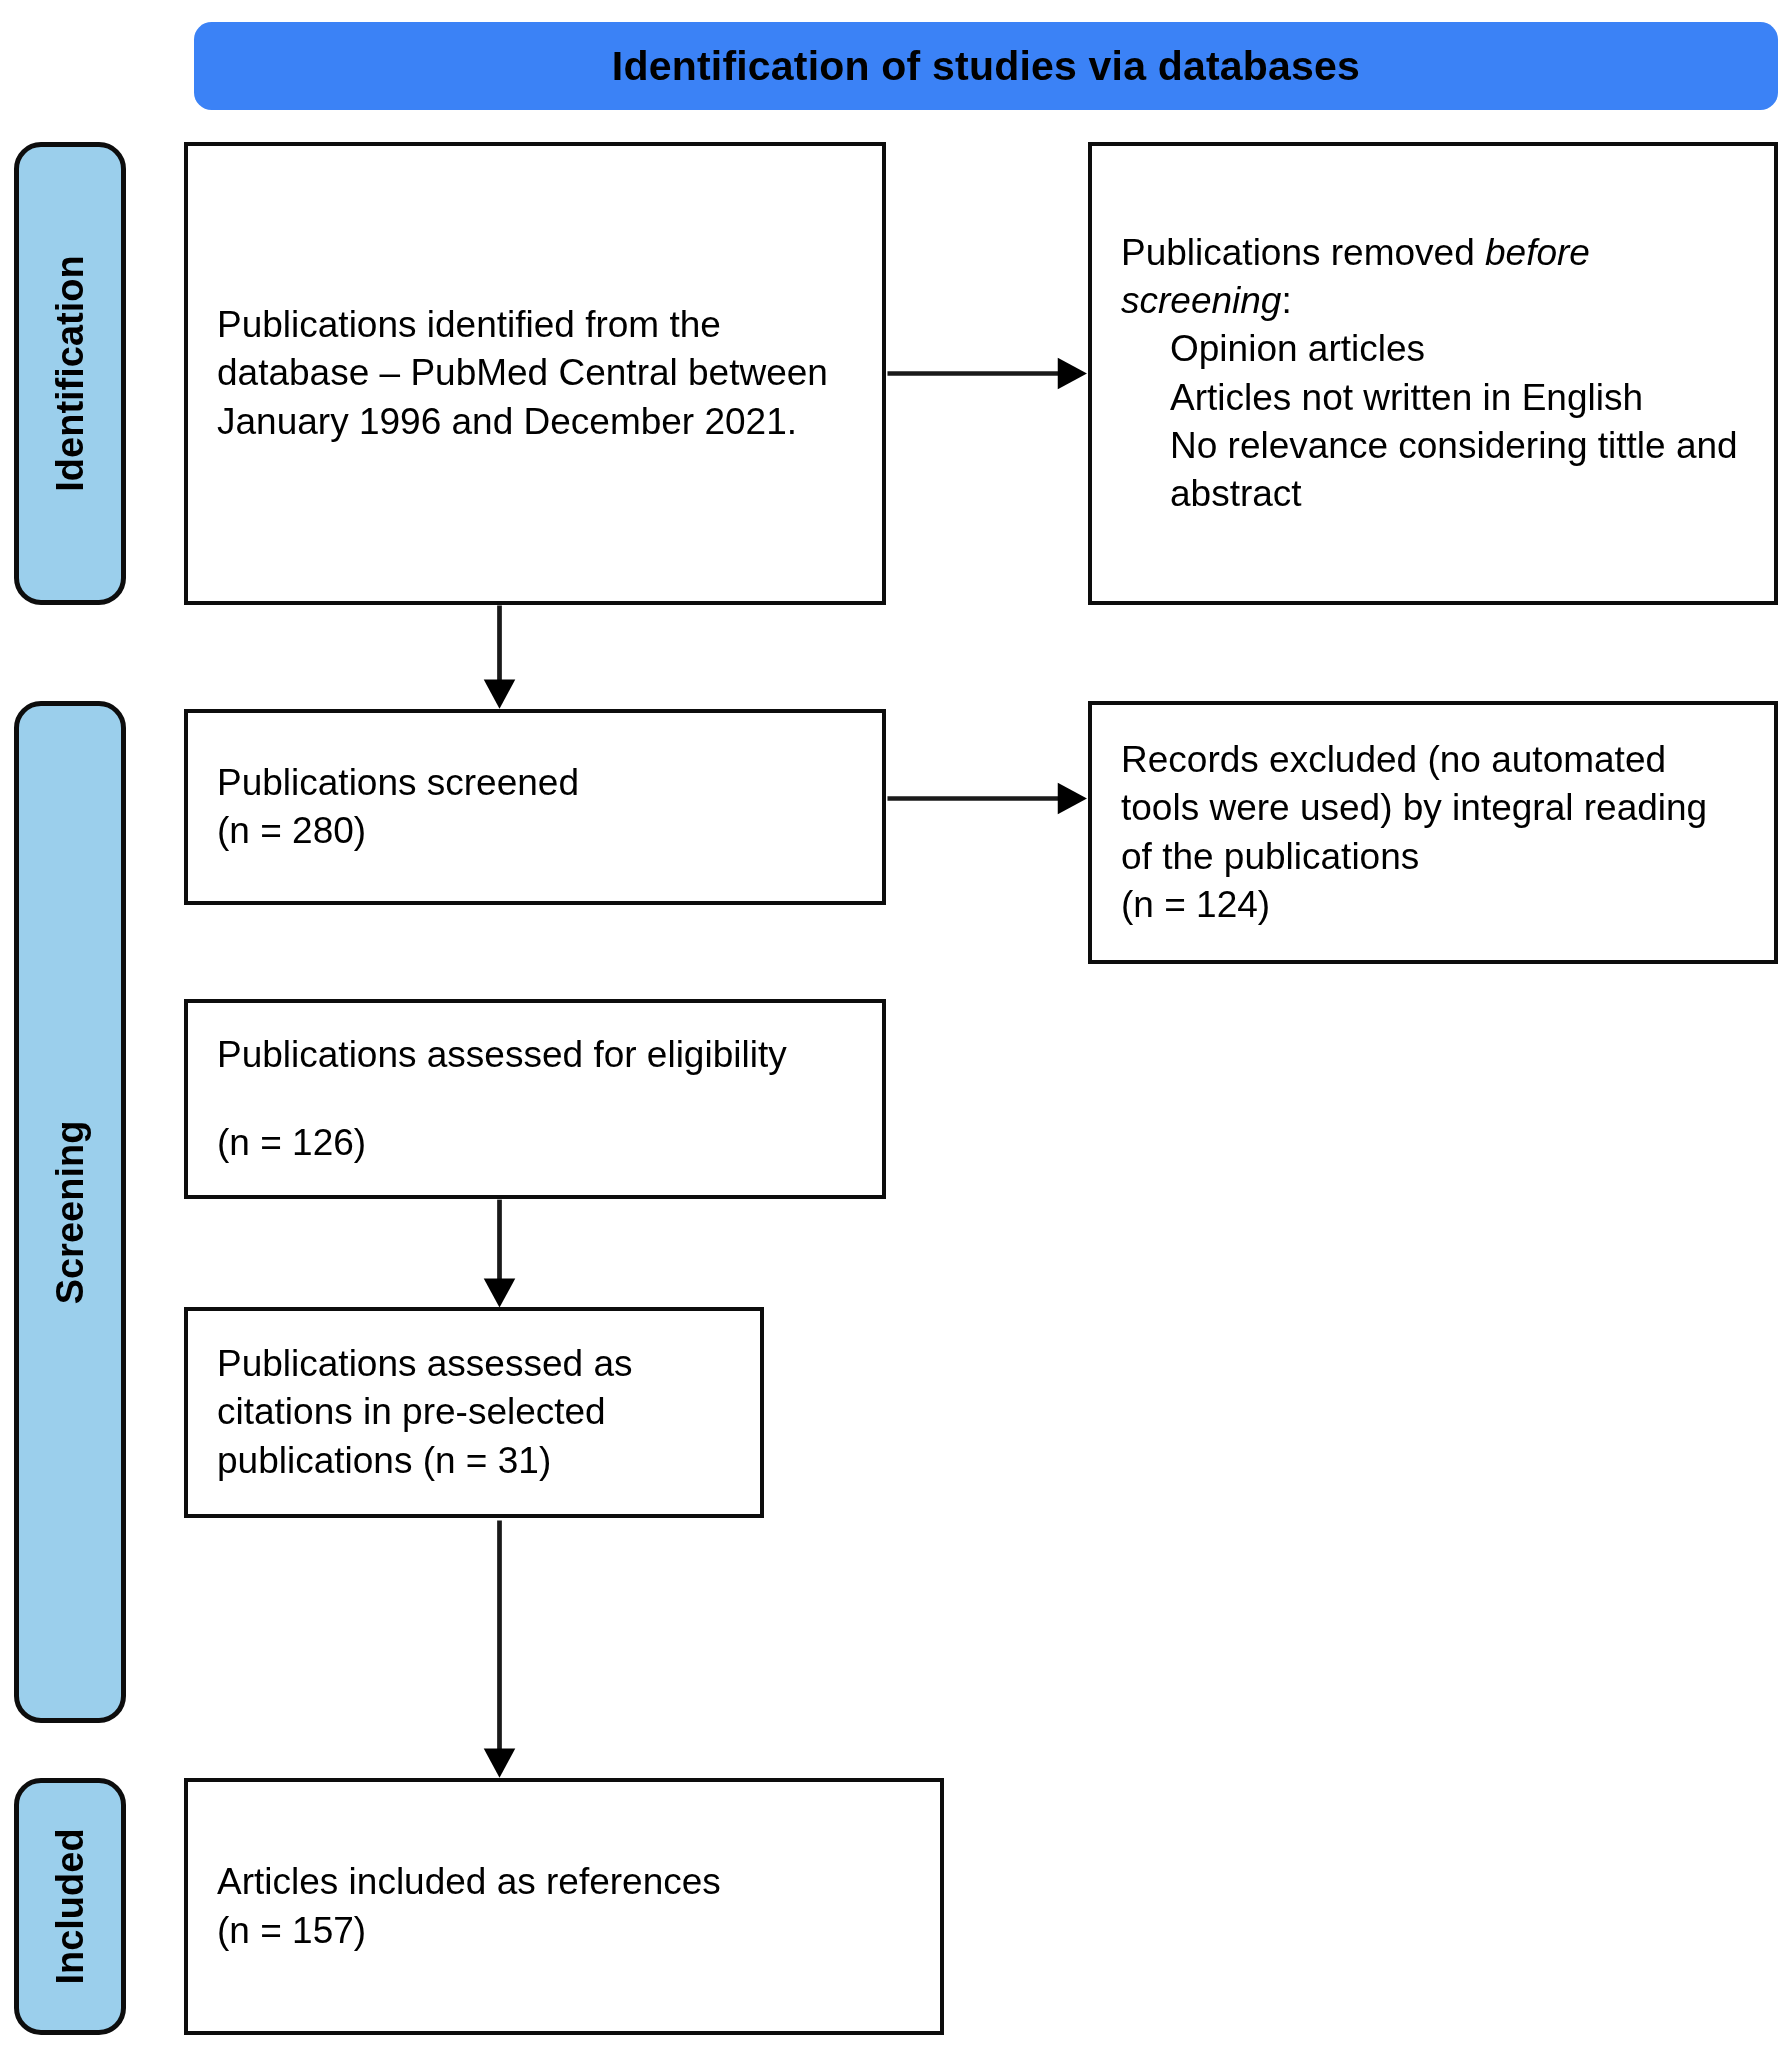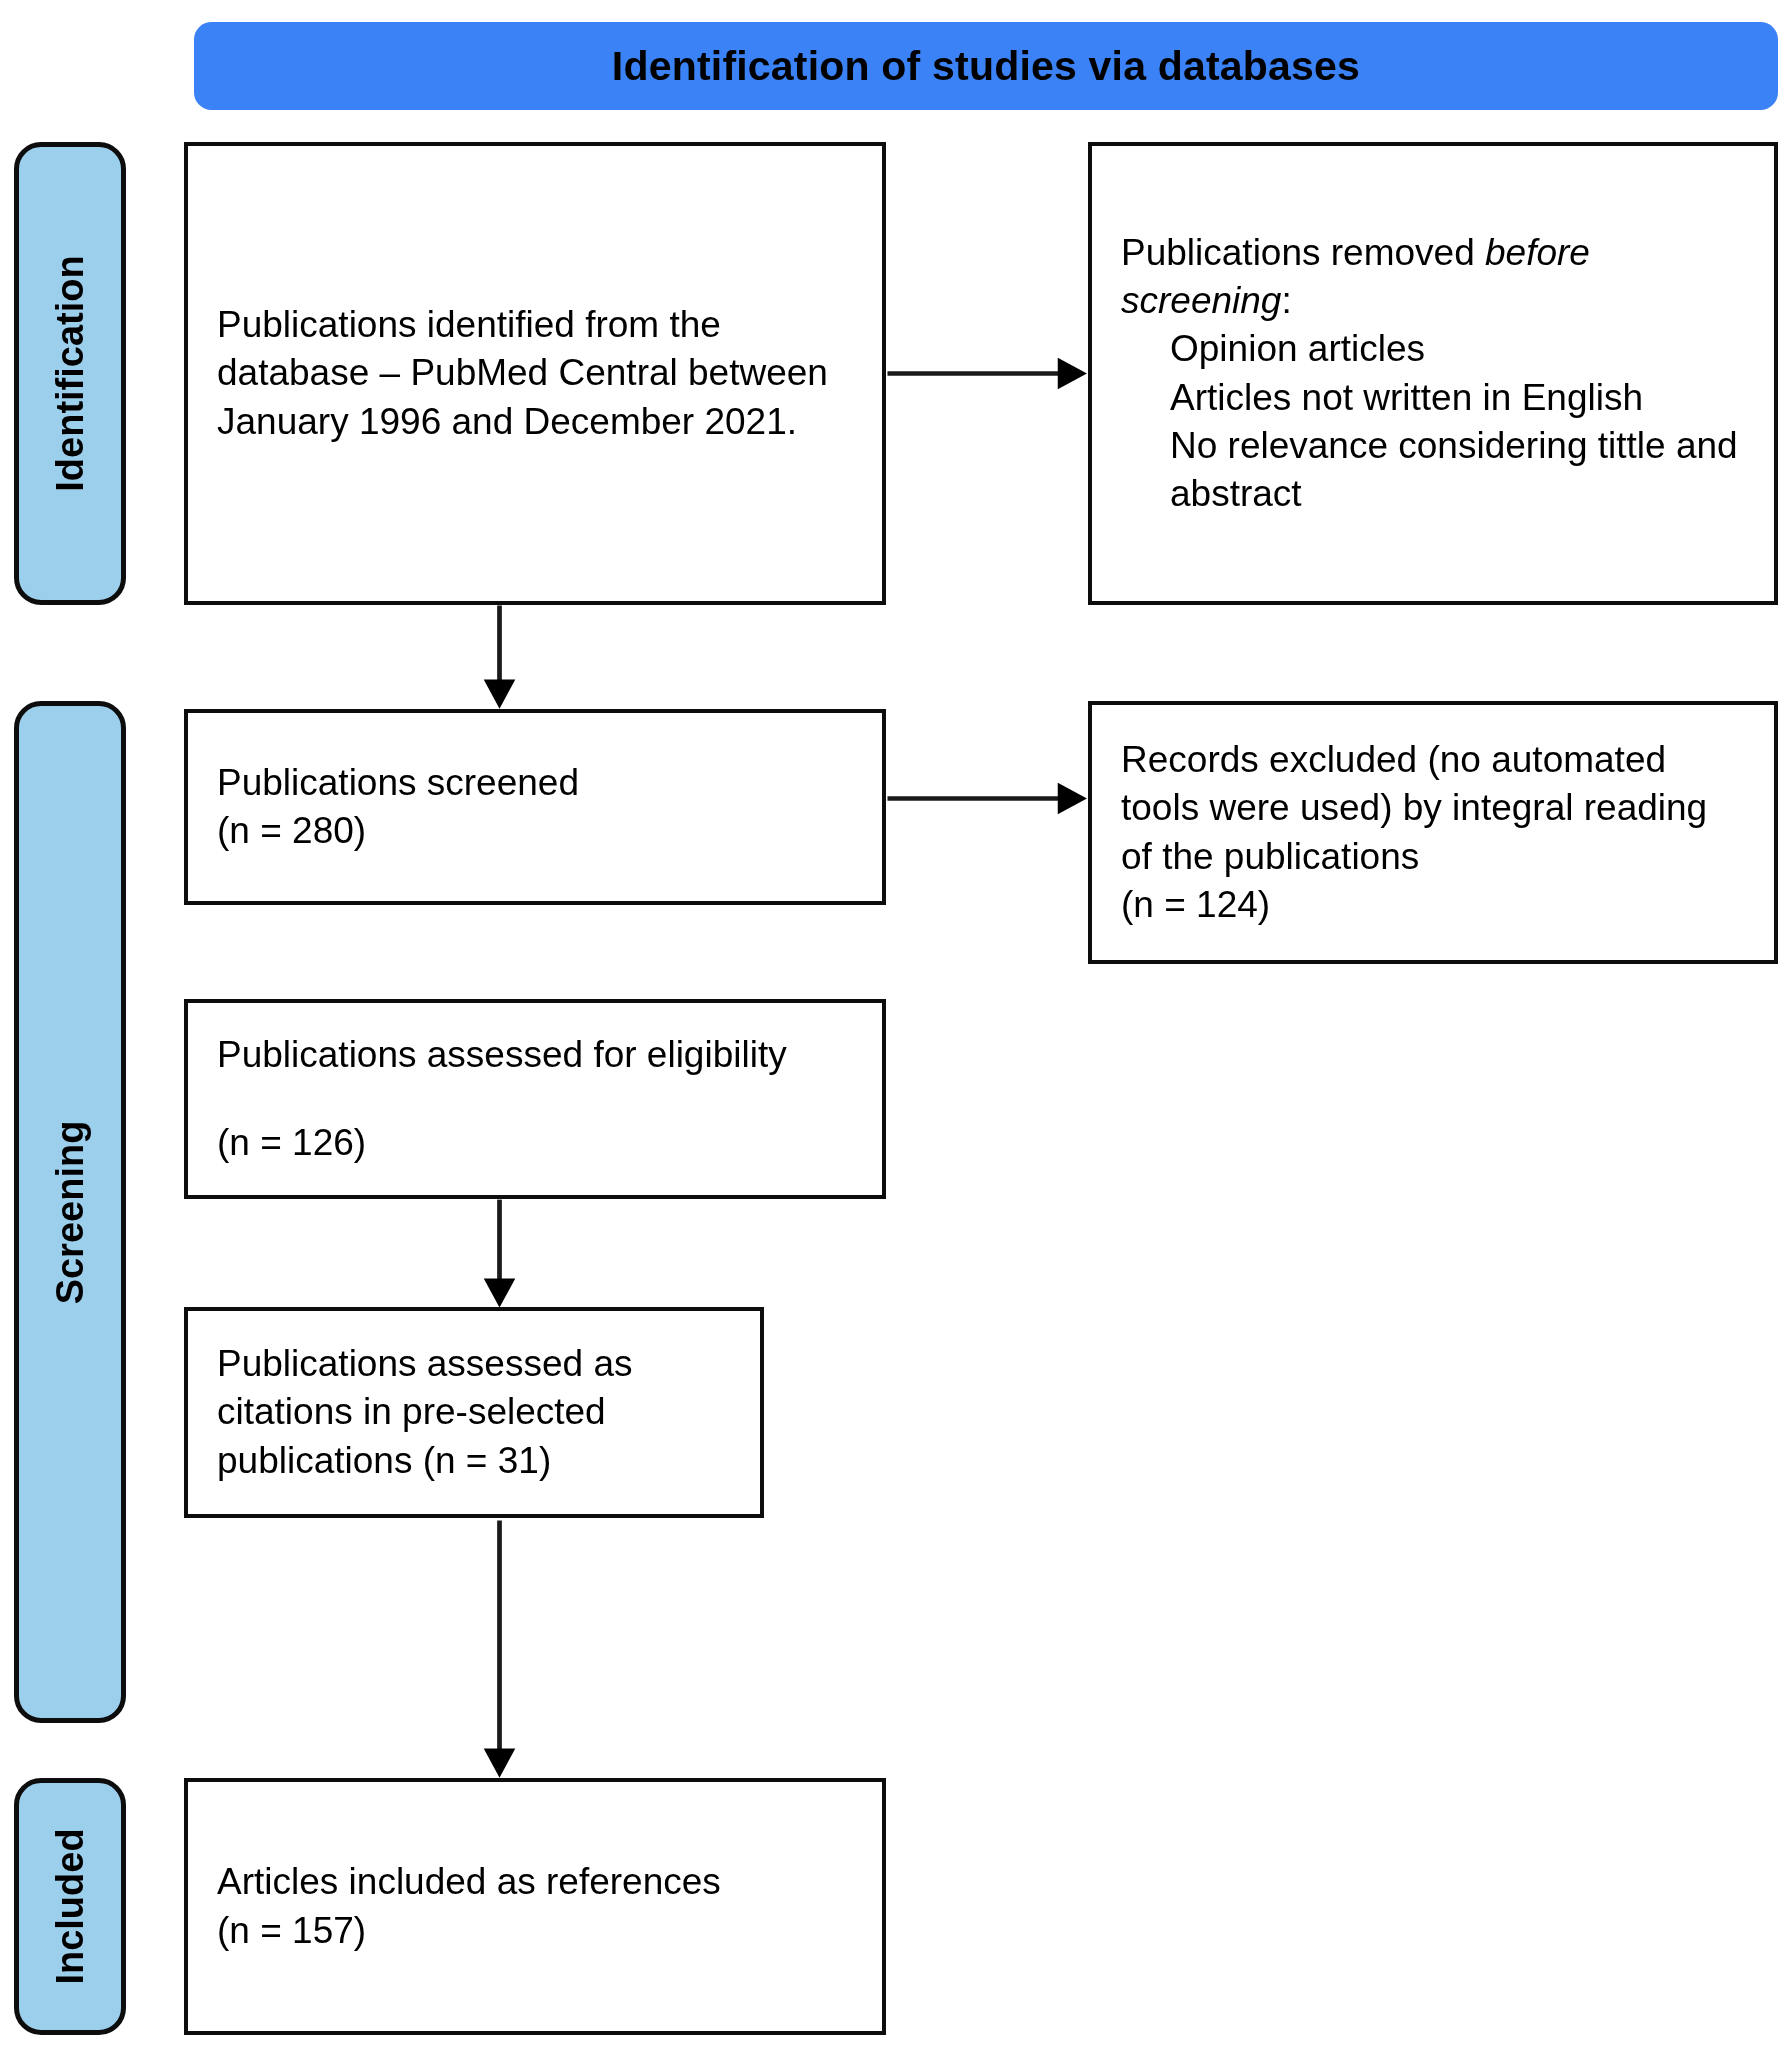--- a/index.html
+++ b/index.html
@@ -82,21 +82,21 @@
   }
   .box .box-text .em { font-style: italic; }
   .box .box-text .indent { display: block; padding-left: 49px; }
 
   #box-identified   { left: 184px;  top: 142px;  width: 702px;  height: 463px; }
   #box-removed      { left: 1088px; top: 142px;  width: 690px;  height: 463px; }
   #box-screened     { left: 184px;  top: 709px;  width: 702px;  height: 196px; }
   #box-excluded     { left: 1088px; top: 701px;  width: 690px;  height: 263px; }
   #box-eligibility  { left: 184px;  top: 999px; width: 702px;  height: 200px; gap: 40px; }
   #box-citations    { left: 184px;  top: 1307px; width: 580px;  height: 211px; }
-  #box-included     { left: 184px;  top: 1778px; width: 702px;  height: 257px; }
+  #box-included     { left: 184px;  top: 1778px; width: 760px;  height: 257px; }
 
   
   .arrow { position: absolute; }
   .arrow svg { display: block; overflow: visible; }
 
   #arrow-identified-to-removed { left: 886px; top: 353px;  width: 204px; height: 41px; }
   #arrow-identified-down       { left: 479px;  top: 605px;  width: 41px;  height: 105px; }
   #arrow-screened-to-excluded  { left: 886px; top: 778px;  width: 204px; height: 41px; }
   #arrow-eligibility-down      { left: 479px;  top: 1199px; width: 41px;  height: 110px; }
   #arrow-citations-down        { left: 479px;  top: 1519px; width: 41px;  height: 261px; }

